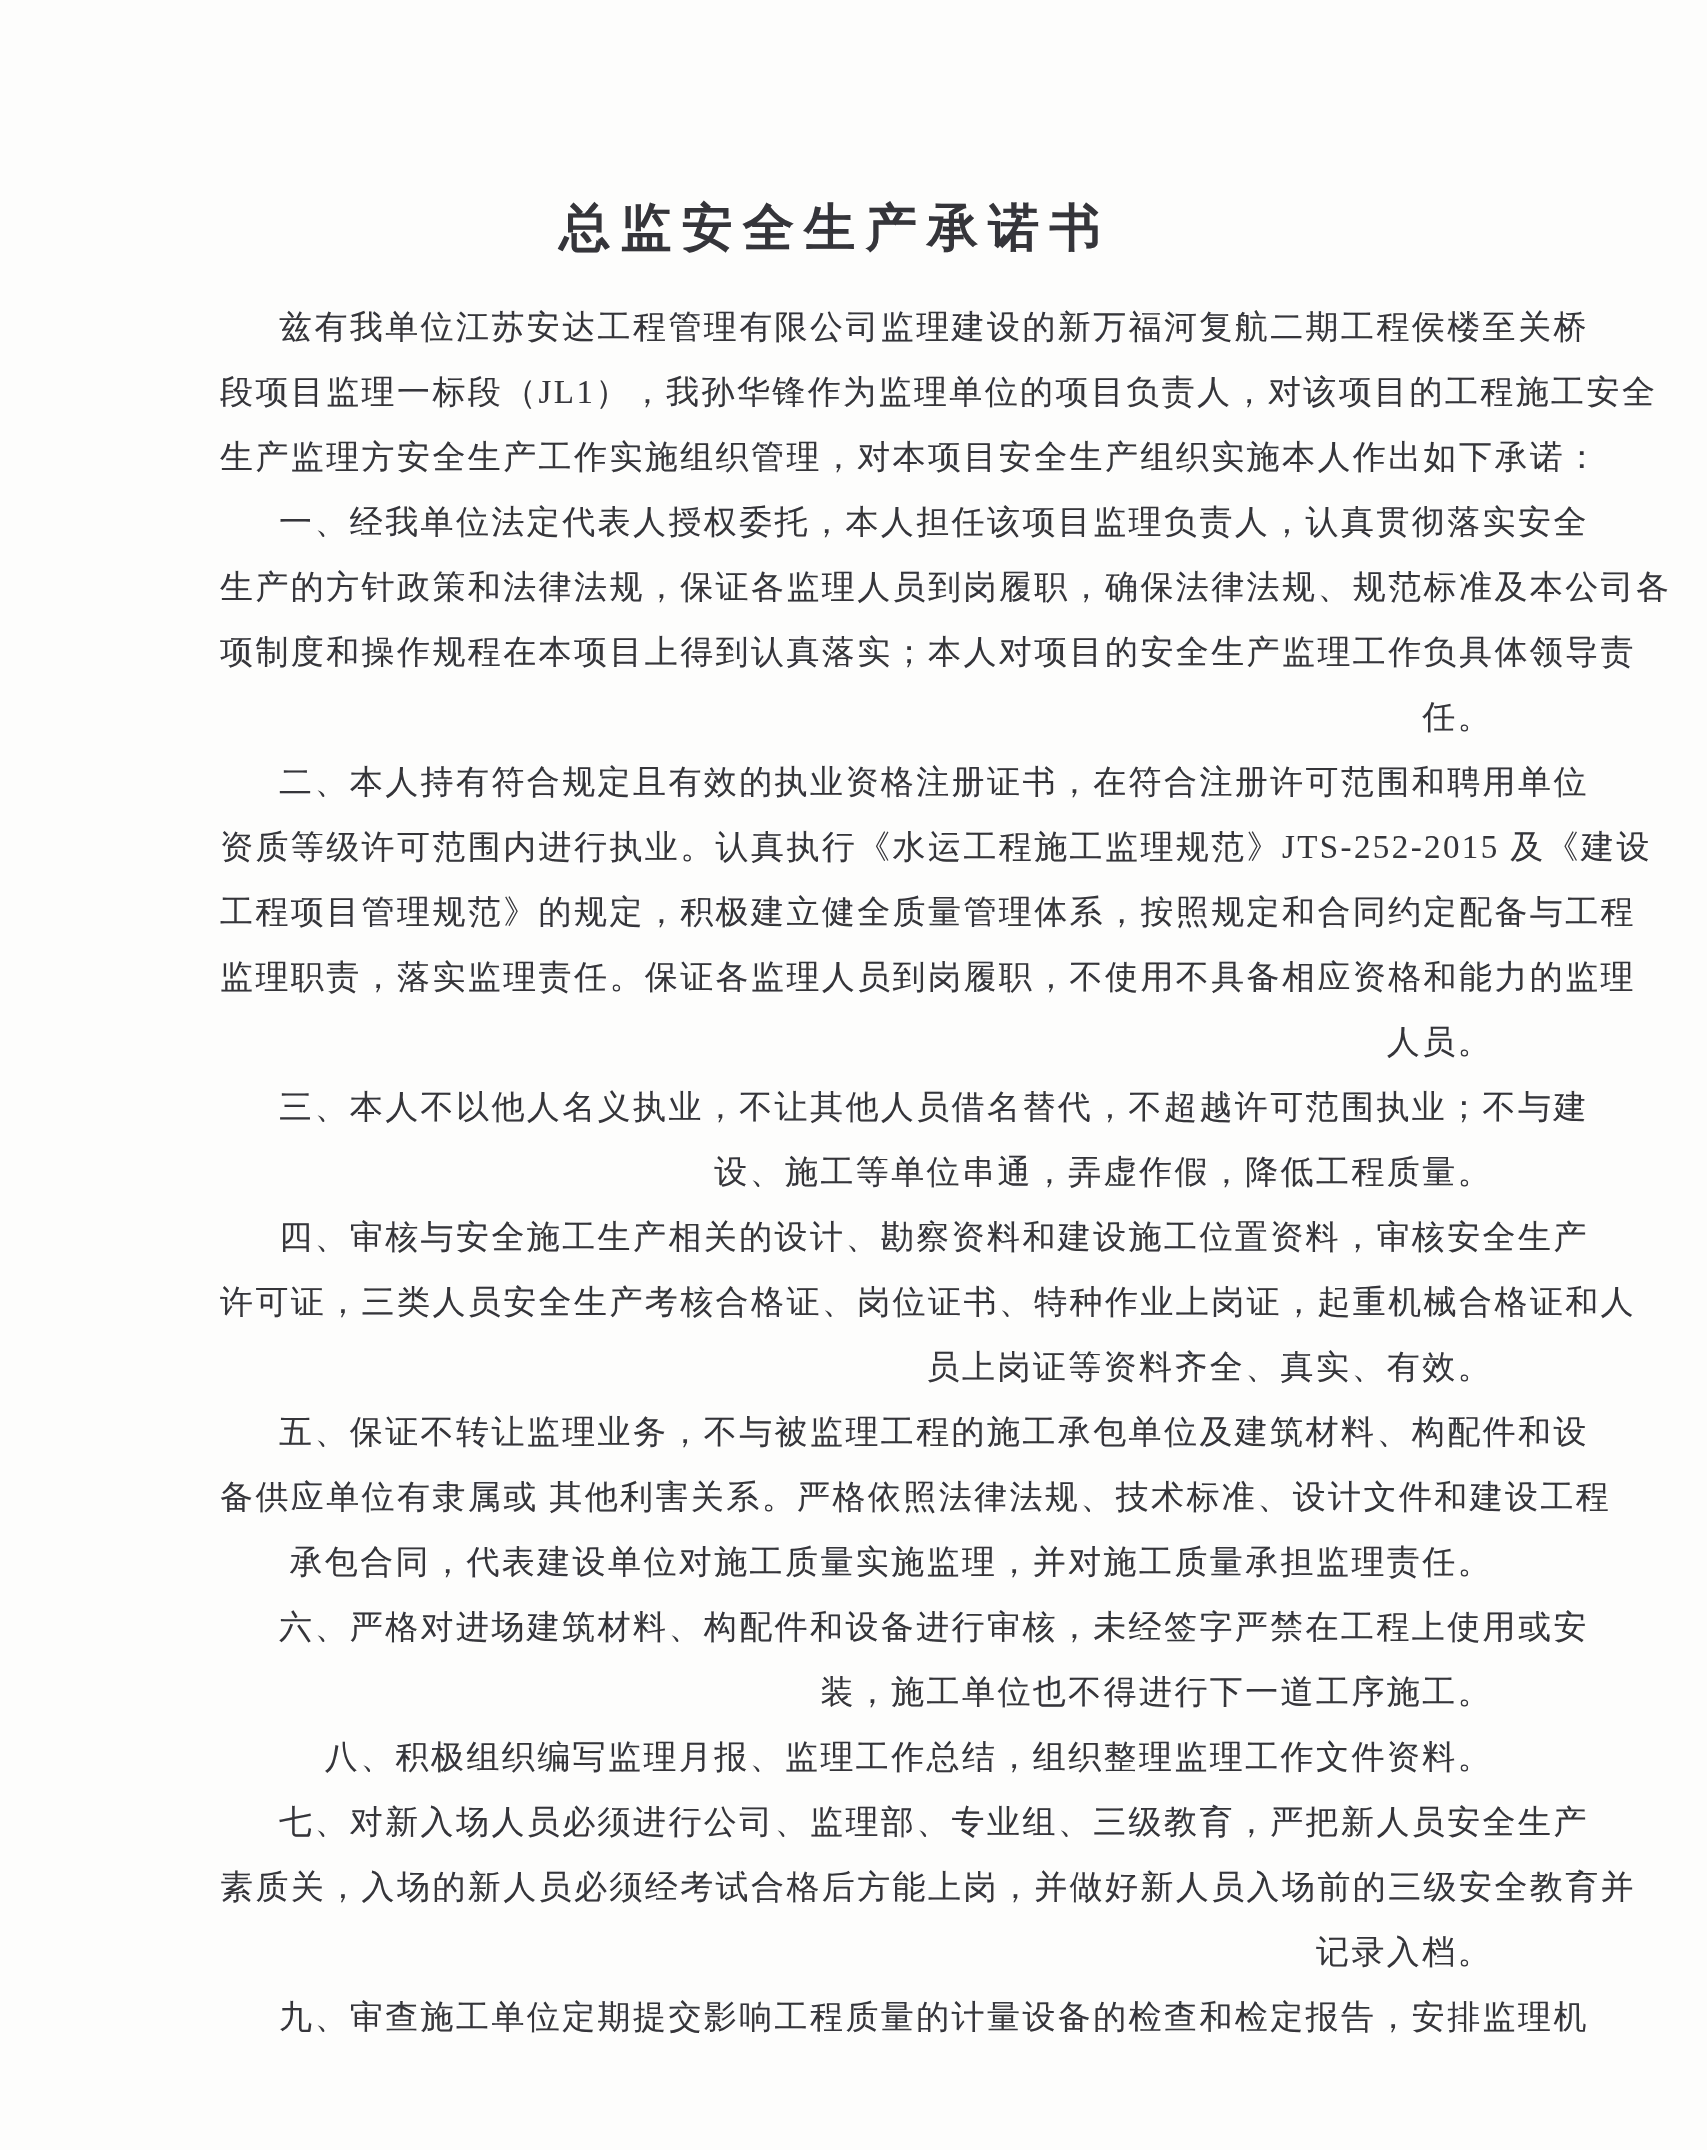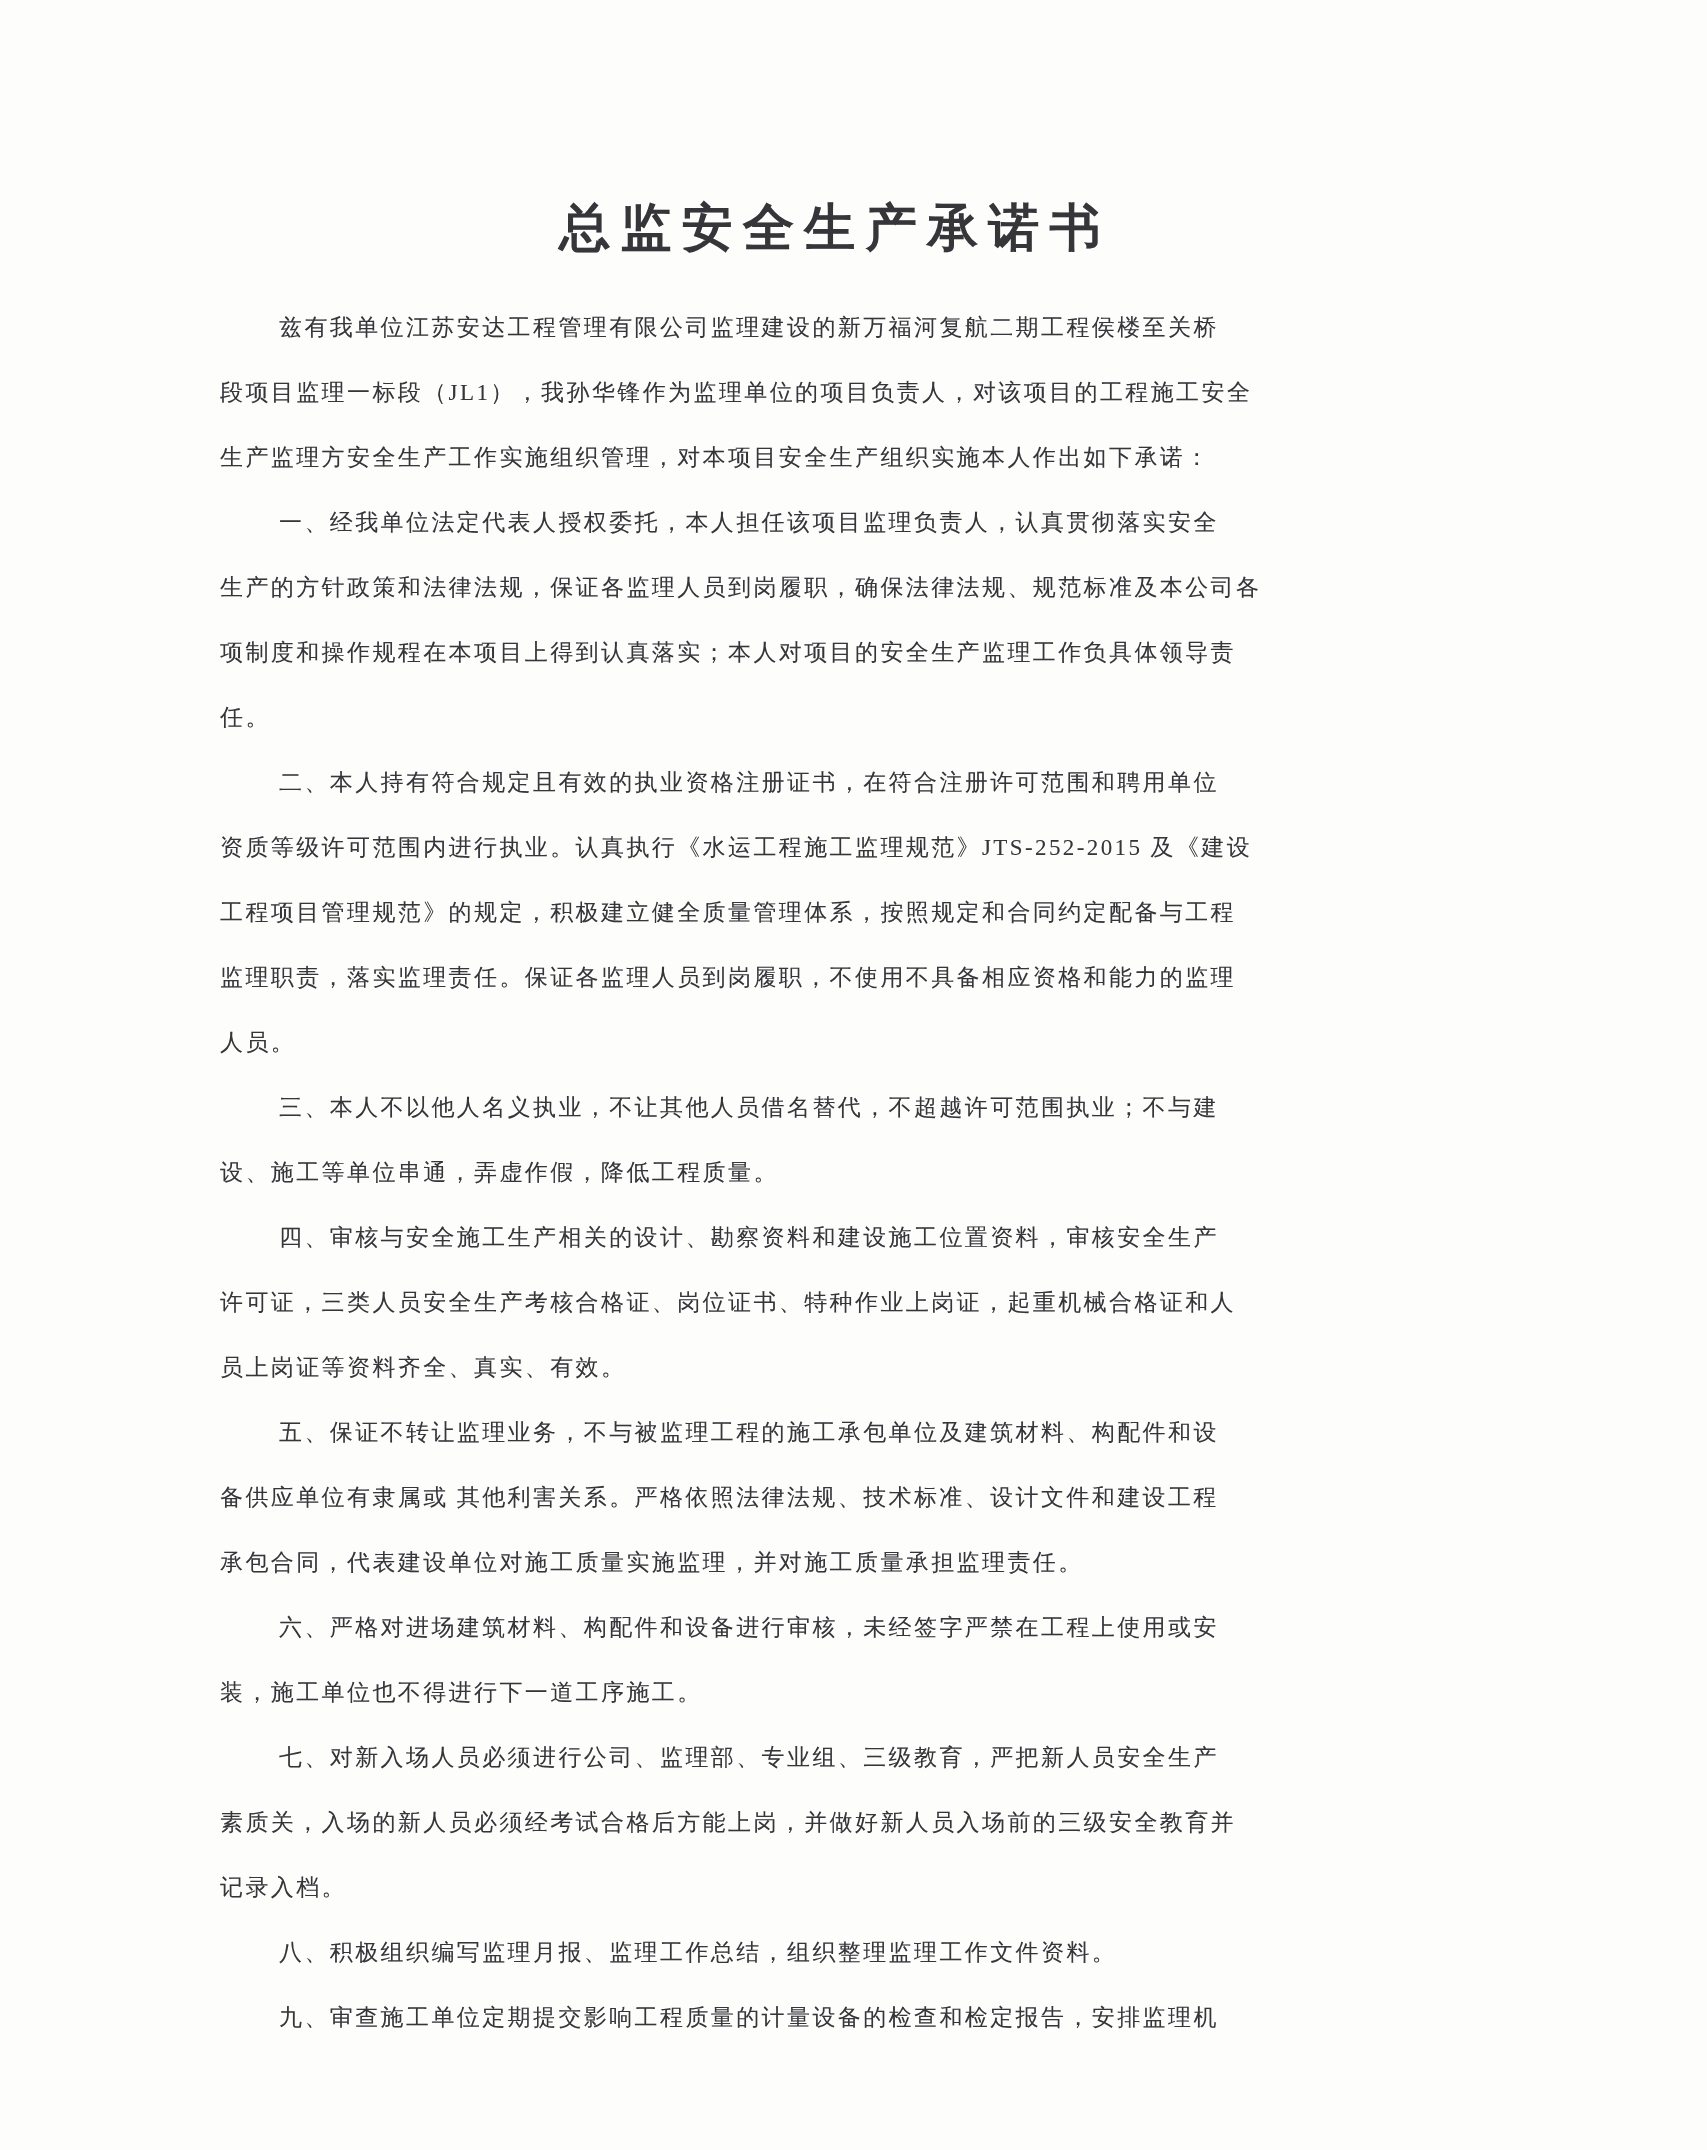--- a/index.html
+++ b/index.html
@@ -40,24 +40,25 @@
     top: 295px;
     width: 1273px;
   }
   .paragraph {
     margin: 0;
     padding: 0;
   }
   .line {
     height: 65px;
     line-height: 65px;
-    font-size: 23px;
+    font-size: 33px;
     letter-spacing: 2.4px;
     white-space: nowrap;
     text-shadow: 0 0.4px 0 rgba(40,40,46,0.18);
+    text-align: right;
   }
   .line.indent {
     text-indent: 59px;
   }
 </style>
 </head>
 <body>
 
 <div class="page">
   <h1 class="title">总监安全生产承诺书</h1>
@@ -93,26 +94,26 @@
       <div class="paragraph">
         <div class="line indent">五、保证不转让监理业务，不与被监理工程的施工承包单位及建筑材料、构配件和设</div>
         <div class="line">备供应单位有隶属或 其他利害关系。严格依照法律法规、技术标准、设计文件和建设工程</div>
         <div class="line">承包合同，代表建设单位对施工质量实施监理，并对施工质量承担监理责任。</div>
       </div>
       <div class="paragraph">
         <div class="line indent">六、严格对进场建筑材料、构配件和设备进行审核，未经签字严禁在工程上使用或安</div>
         <div class="line">装，施工单位也不得进行下一道工序施工。</div>
       </div>
       <div class="paragraph">
+        <div class="line indent">八、积极组织编写监理月报、监理工作总结，组织整理监理工作文件资料。</div>
+      </div>
+      <div class="paragraph">
         <div class="line indent">七、对新入场人员必须进行公司、监理部、专业组、三级教育，严把新人员安全生产</div>
         <div class="line">素质关，入场的新人员必须经考试合格后方能上岗，并做好新人员入场前的三级安全教育并</div>
         <div class="line">记录入档。</div>
-      </div>
-      <div class="paragraph">
-        <div class="line indent">八、积极组织编写监理月报、监理工作总结，组织整理监理工作文件资料。</div>
       </div>
       <div class="paragraph">
         <div class="line indent">九、审查施工单位定期提交影响工程质量的计量设备的检查和检定报告，安排监理机</div>
       </div>
     </div>
 
 </div>
 
 
 </body></html>

